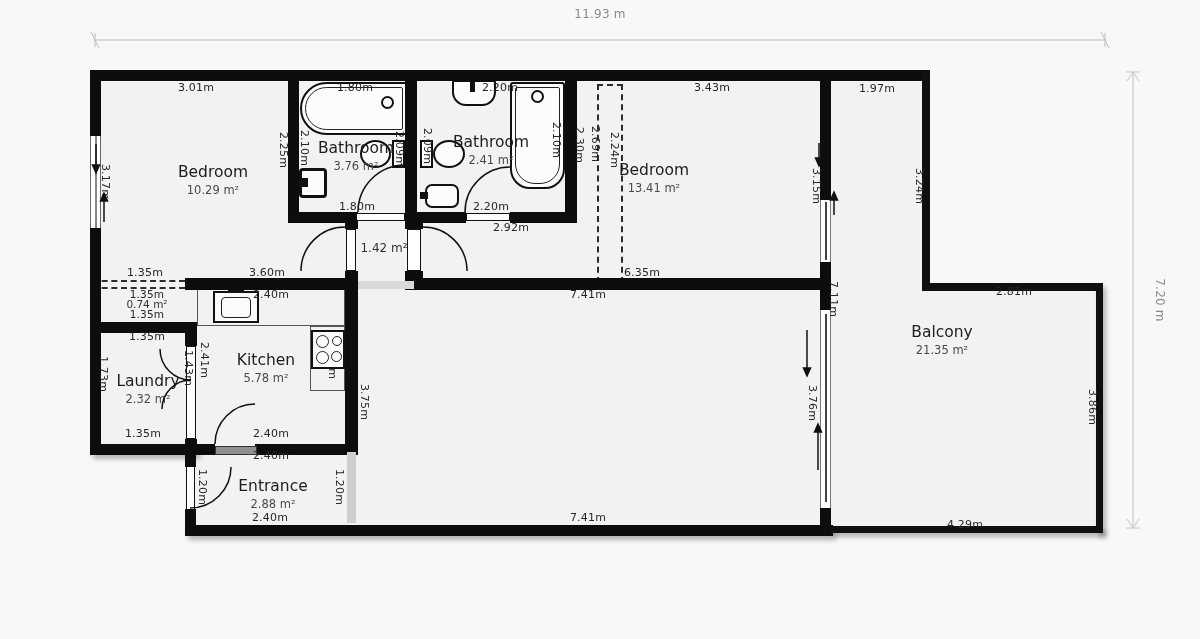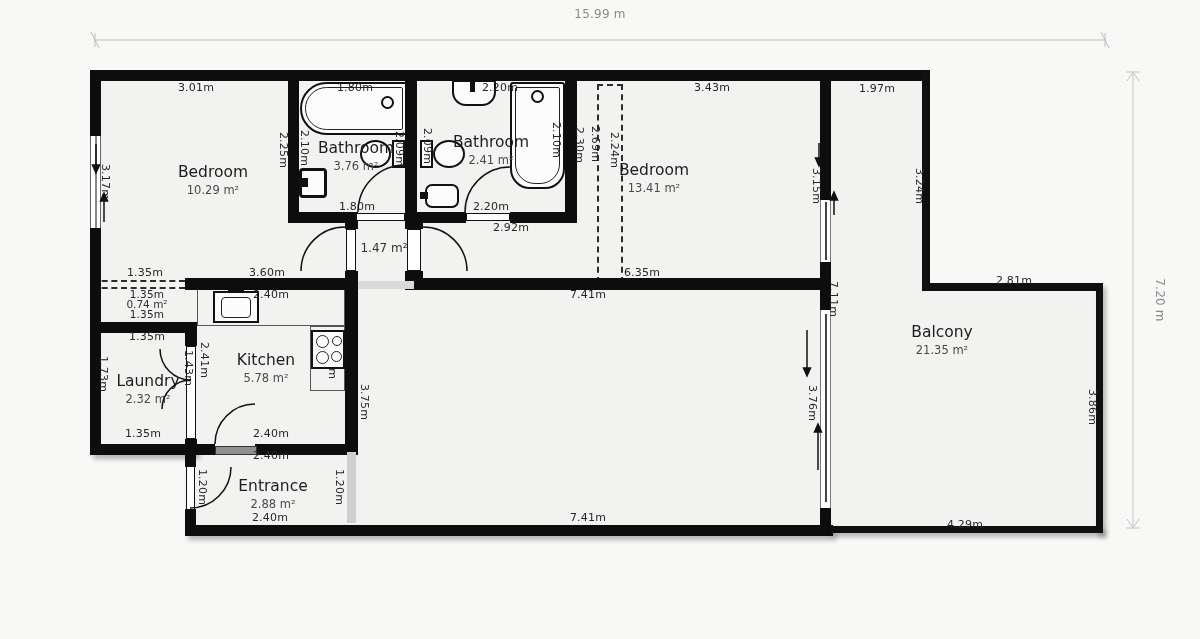--- a/index.html
+++ b/index.html
@@ -142,41 +142,41 @@
   <div class="dim v" style="left:816px;top:186px;">3.15m</div>
   <div class="dim v" style="left:919px;top:186px;">3.24m</div>
   <div class="dim" style="left:357px;top:206px;">1.80m</div>
   <div class="dim" style="left:491px;top:206px;">2.20m</div>
   <div class="dim" style="left:511px;top:227px;">2.92m</div>
   <div class="dim" style="left:145px;top:272px;">1.35m</div>
   <div class="dim" style="left:267px;top:272px;">3.60m</div>
   <div class="dim" style="left:618px;top:272px;padding-left:48px;">6.35m</div>
   <div class="dim" style="left:588px;top:294px;">7.41m</div>
   <div class="dim v" style="left:833px;top:299px;">7.11m</div>
-  <div class="dim" style="left:1014px;top:280px;">2.81m</div>
+  <div class="dim" style="left:1014px;top:291px;">2.81m</div>
   <div class="dim small" style="left:147px;top:294px;">1.35m</div>
   <div class="dim small" style="left:147px;top:314px;">1.35m</div>
   <div class="dim" style="left:147px;top:336px;">1.35m</div>
   <div class="dim" style="left:271px;top:294px;">2.40m</div>
   <div class="dim v" style="left:204px;top:360px;">2.41m</div>
   <div class="dim v" style="left:188px;top:368px;">1.43m</div>
   <div class="dim v" style="left:103px;top:374px;">1.73m</div>
   <div class="dim v" style="left:332px;top:361px;">2.40m</div>
   <div class="dim v" style="left:364px;top:402px;">3.75m</div>
   <div class="dim v" style="left:812px;top:403px;">3.76m</div>
   <div class="dim v" style="left:1092px;top:407px;">3.86m</div>
   <div class="dim" style="left:143px;top:433px;">1.35m</div>
   <div class="dim" style="left:271px;top:433px;">2.40m</div>
   <div class="dim" style="left:271px;top:455px;">2.40m</div>
   <div class="dim v" style="left:202px;top:487px;">1.20m</div>
   <div class="dim v" style="left:339px;top:487px;">1.20m</div>
   <div class="dim" style="left:270px;top:517px;">2.40m</div>
   <div class="dim" style="left:588px;top:517px;">7.41m</div>
   <div class="dim" style="left:965px;top:524px;">4.29m</div>
-  <div class="dim gray" style="left:600px;top:14px;">15.99 m</div>
+  <div class="dim gray" style="left:600px;top:14px;">11.93 m</div>
   <div class="dim gray v" style="left:1160px;top:300px;">7.20 m</div>
 
   <div class="room-label" style="left:213px;top:180px;">
     <div class="room-name">Bedroom</div>
     <div class="room-area">10.29 m²</div>
   </div>
   <div class="room-label" style="left:356px;top:156px;">
     <div class="room-name">Bathroom</div>
     <div class="room-area">3.76 m²</div>
   </div>
@@ -198,21 +198,21 @@
   </div>
   <div class="room-label" style="left:148px;top:389px;">
     <div class="room-name">Laundry</div>
     <div class="room-area">2.32 m²</div>
   </div>
   <div class="room-label" style="left:273px;top:494px;">
     <div class="room-name">Entrance</div>
     <div class="room-area">2.88 m²</div>
   </div>
   <div class="room-label" style="left:384px;top:247px;">
-    <div class="room-area" style="font-size:12px;color:#333;">1.47 m²</div>
+    <div class="room-area" style="font-size:12px;color:#333;">1.42 m²</div>
   </div>
   <div class="room-label" style="left:147px;top:304px;">
     <div class="room-area" style="font-size:10.5px;color:#333;margin-top:0;">0.74 m²</div>
   </div>
 
   <svg class="overlay" width="1200" height="639" viewBox="0 0 1200 639">
 
     <g stroke="#bcbcbc" stroke-width="1" fill="none">
       <line x1="95" y1="40" x2="1105" y2="40"></line>
       <line x1="95" y1="33" x2="95" y2="47"></line>

